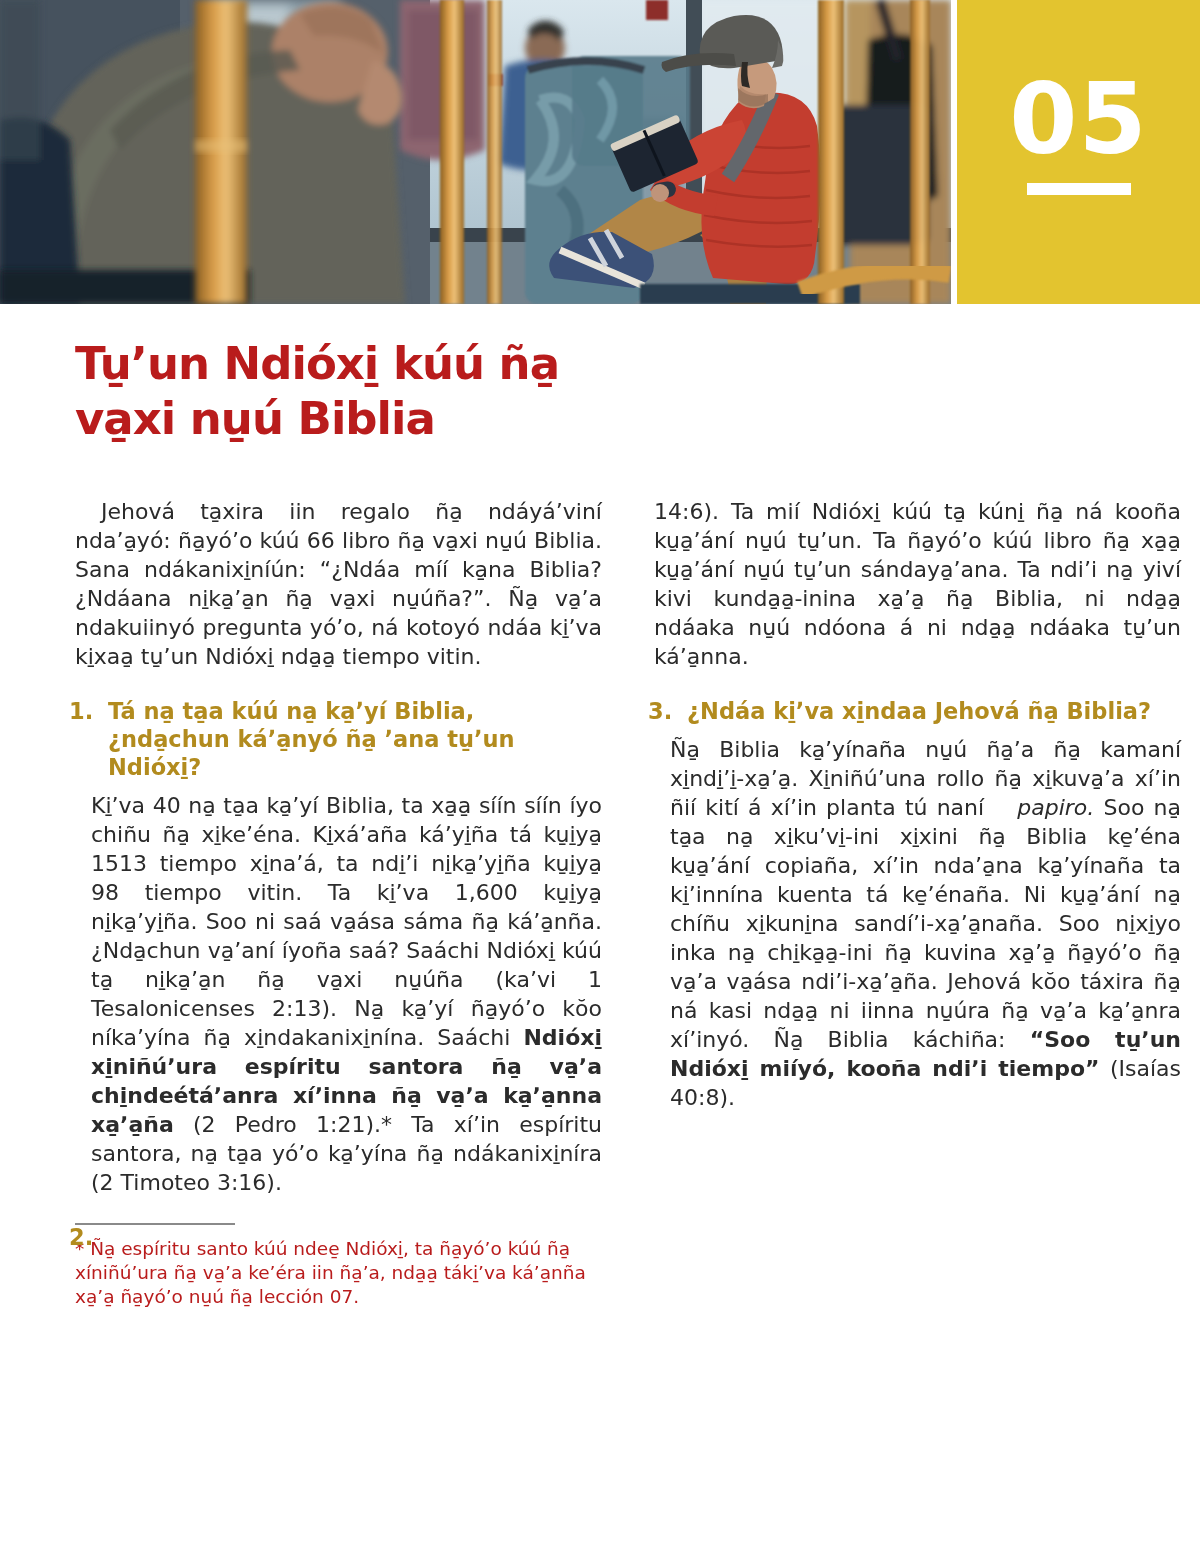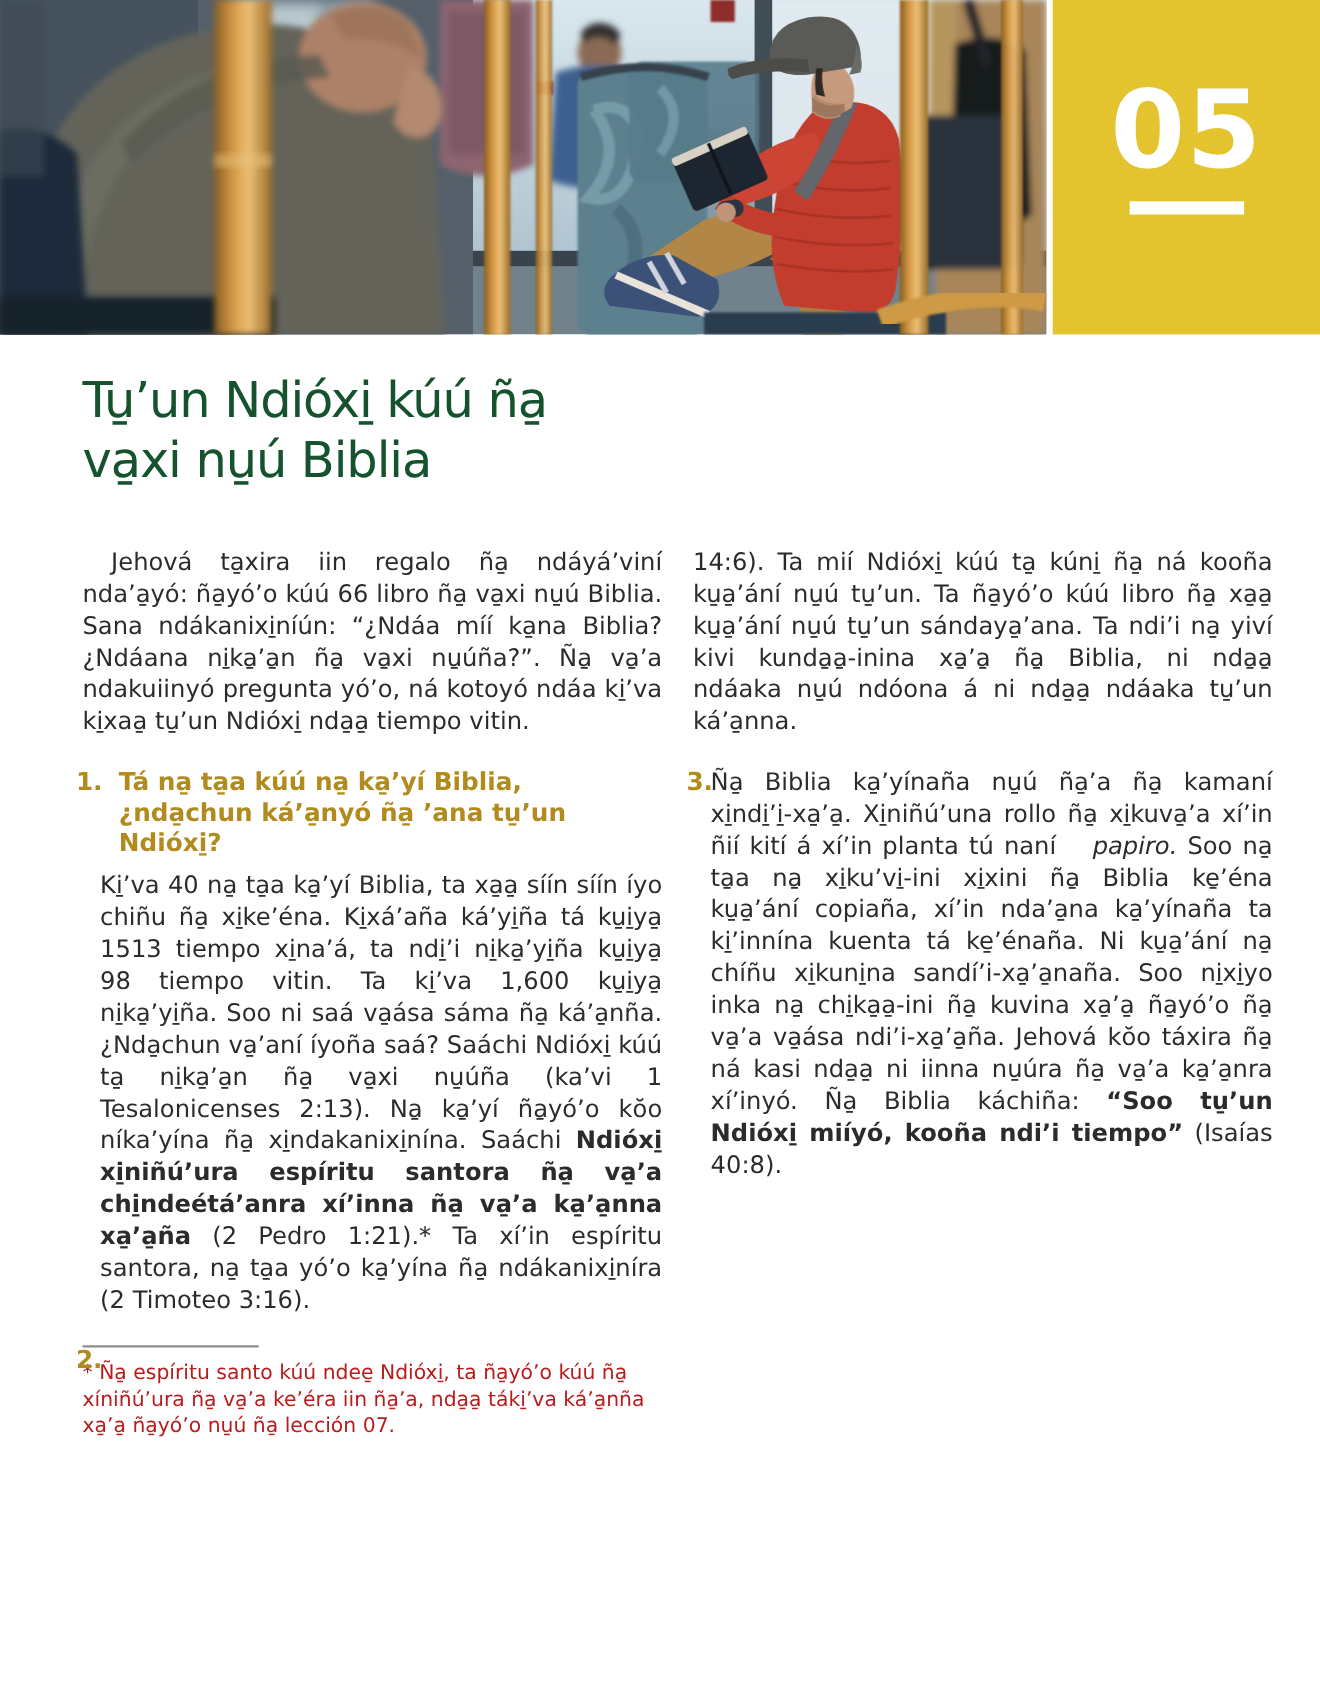--- a/index.html
+++ b/index.html
@@ -19,30 +19,30 @@
     display:flex;flex-direction:column;align-items:center;
   }
   .badge-num{
     margin-top:70px;font-size:98px;line-height:1;font-weight:bold;color:#ffffff;
     letter-spacing:1px;
   }
   .badge-rule{width:104px;height:12px;background:#ffffff;margin-top:15px;}
   
   .title{
     position:absolute;left:75px;top:336px;margin:0;
-    font-size:45px;line-height:55px;font-weight:normal;color:#14532d;
+    font-size:45px;line-height:55px;font-weight:bold;color:#b91c1c;
     letter-spacing:-1px;
   }
   
   .col{
     position:absolute;top:497px;width:527px;
     font-size:22px;line-height:29px;text-align:justify;
   }
   .col-left{left:75px;}
-  .col-right{left:630px;}
+  .col-right{left:654px;}
   .intro{margin:0;text-indent:26px;}
   .qhead{
     position:relative;margin:26px 0 10px 0;padding-left:33px;
     font-size:22.5px;line-height:28px;font-weight:bold;text-align:left;
   }
   .qnum{position:absolute;left:-6px;top:0;}
   .qpara{margin:0;padding-left:16px;}
   .qpara.cont{padding-left:0;margin-top:0;}
   .qpara b{font-weight:bold;}
   .qpara i{margin-left:24px;}
@@ -203,17 +203,17 @@
     <h2 class="qhead" style="color:#b28b1e;"><span class="qnum">2.</span></h2>
 
     <div class="footnote-rule"></div>
     <p class="footnote">* Ña̱ espíritu santo kúú ndee̱ Ndióxi̱, ta ña̱yóʼo kúú ña̱ xíniñúʼura ña̱ va̱ʼa keʼéra iin ña̱ʼa, nda̱a̱ táki̱ʼva káʼa̱nña xa̱ʼa̱ ña̱yóʼo nu̱ú ña̱ lección 07.</p>
   </div>
 
   <div class="col col-right">
 
     <p class="qpara cont">14:6). Ta mií Ndióxi̱ kúú ta̱ kúni̱ ña̱ ná kooña ku̱a̱ʼání nu̱ú tu̱ʼun. Ta ña̱yóʼo kúú libro ña̱ xa̱a̱ ku̱a̱ʼání nu̱ú tu̱ʼun sándaya̱ʼana. Ta ndiʼi na̱ yiví kivi kunda̱a̱-inina xa̱ʼa̱ ña̱ Biblia, ni nda̱a̱ ndáaka nu̱ú ndóona á ni nda̱a̱ ndáaka tu̱ʼun káʼa̱nna.</p>
 
-    <h2 class="qhead" style="color:#b28b1e;"><span class="qnum">3.</span></h2>
+    <h2 class="qhead" style="color:#b28b1e;"><span class="qnum">3.</span><span>¿Ndáa ki̱ʼva xi̱ndaa Jehová ña̱ Biblia?</span></h2>
     <p class="qpara"><span>Ña̱ Biblia ka̱ʼyínaña nu̱ú ña̱ʼa ña̱ kamaní xi̱ndi̱ʼi̱-xa̱ʼa̱. Xi̱niñúʼuna rollo ña̱ xi̱kuva̱ʼa xíʼin ñií kití á xíʼin planta tú naní </span><i>papiro.</i><span> Soo na̱ ta̱a na̱ xi̱kuʼvi̱-ini xi̱xini ña̱ Biblia ke̱ʼéna ku̱a̱ʼání copiaña, xíʼin ndaʼa̱na ka̱ʼyínaña ta ki̱ʼinnína kuenta tá ke̱ʼénaña. Ni ku̱a̱ʼání na̱ chíñu xi̱kuni̱na sandíʼi-xa̱ʼa̱naña. Soo ni̱xi̱yo inka na̱ chi̱ka̱a̱-ini ña̱ kuvina xa̱ʼa̱ ña̱yóʼo ña̱ va̱ʼa va̱ása ndiʼi-xa̱ʼa̱ña. Jehová kŏo táxira ña̱ ná kasi nda̱a̱ ni iinna nu̱úra ña̱ va̱ʼa ka̱ʼa̱nra xíʼinyó. Ña̱ Biblia káchiña: </span><b>“Soo tu̱ʼun Ndióxi̱ miíyó, kooña ndiʼi tiempo”</b><span> (Isaías 40:8).</span></p>
   </div>
 
 </div>
 
 </body></html>

